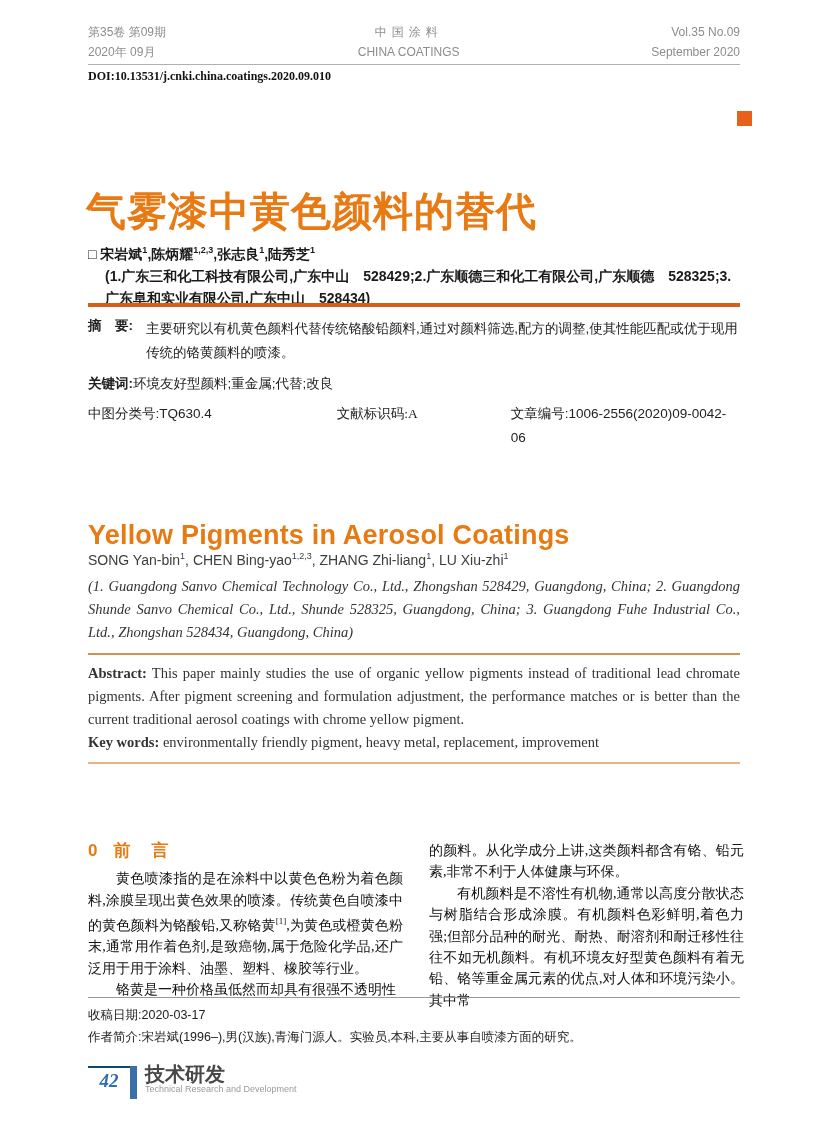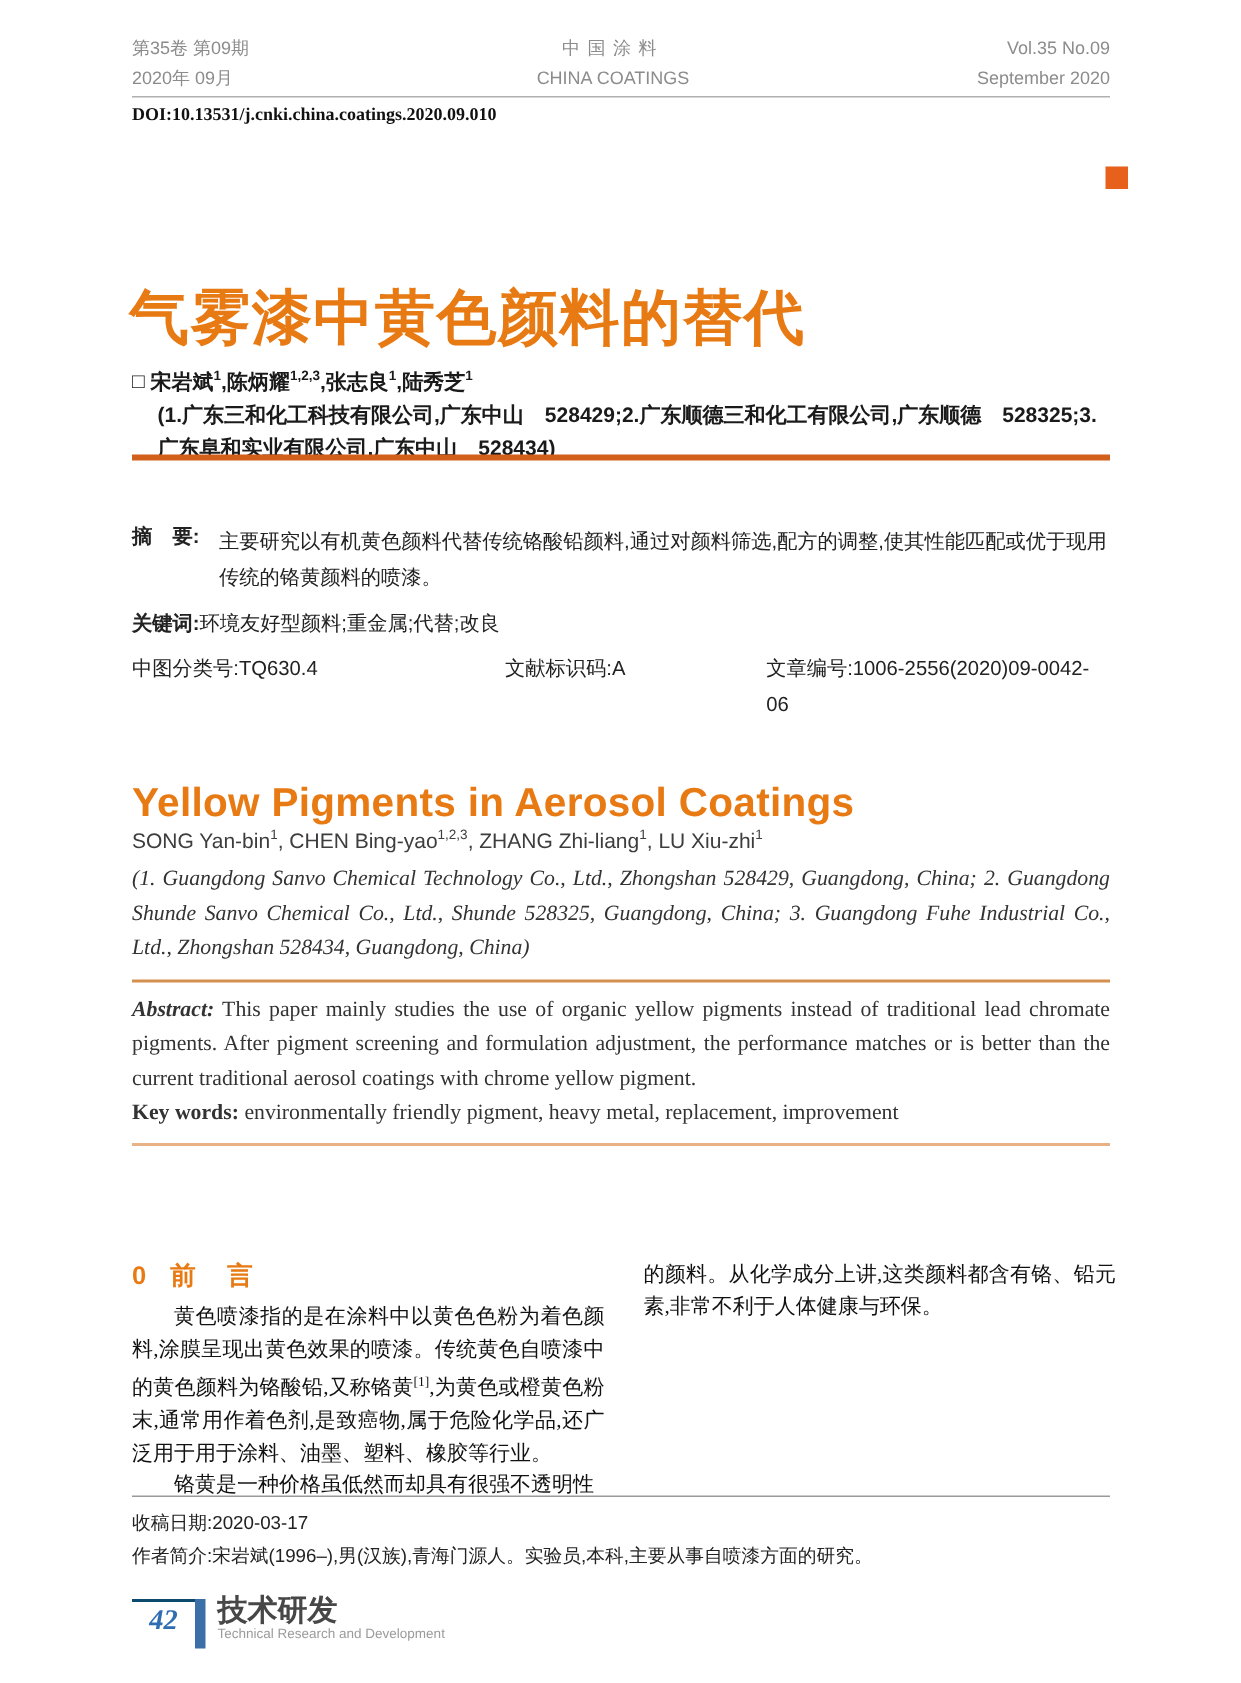--- a/index.html
+++ b/index.html
@@ -23,40 +23,40 @@
   .cn-title{position:absolute;left:86px;top:184px;font-size:40px;font-weight:900;color:#e87a14;
             letter-spacing:1px;text-align:center;}
   .cn-authors{position:absolute;left:88px;top:245px;font-size:14px;font-weight:bold;color:#1a1a1a;}
   .cn-authors sup{font-size:9px;}
   .cn-affil{position:absolute;left:105px;top:265px;width:640px;font-size:14px;font-weight:bold;
             color:#1a1a1a;line-height:22px;}
   .thick-rule{position:absolute;left:88px;top:303px;width:652px;height:4px;background:#d2601a;}
 
   
   .cn-meta{position:absolute;left:88px;top:317px;width:652px;font-size:13.5px;color:#222;}
-  .abs-row{display:flex;margin-top:32px;}
+  .abs-row{display:flex;}
   .abs-label{flex:0 0 58px;font-weight:600;}
   .abs-text{flex:1;line-height:24px;}
   .kw-row{margin-top:7px;line-height:24px;}
   .kw-label{font-weight:600;}
   .cls-row{margin-top:6px;line-height:24px;display:flex;justify-content:space-between;}
   .cls-row .cls1{width:250px;}
-  .cls-row .cls2{width:175px;}
+  .cls-row .cls2{width:175px;font-family:Liberation Serif, serif;}
 
   
   .en-block{position:absolute;left:88px;top:520px;width:652px;}
   .en-title{font-size:27px;font-weight:bold;color:#e87a14;letter-spacing:0.2px;}
   .en-authors{font-size:14px;color:#3d3d3d;}
   .en-authors sup{font-size:9px;}
   .en-affil{margin-top:7px;font-family:"Liberation Serif",serif;font-style:italic;font-size:14.5px;
             color:#333;line-height:23px;text-align:justify;}
   .en-rule-top{margin-top:9px;border-top:2px solid #d3904f;}
   .en-abstract{margin-top:7px;font-family:"Liberation Serif",serif;font-size:14.5px;color:#333;
                line-height:23px;text-align:justify;}
-  .en-abstract .lbl{font-weight:bold;font-style:italic;}
+  .en-abstract .lbl{font-weight:bold;}
   .en-keywords{font-family:"Liberation Serif",serif;font-size:14.5px;color:#333;line-height:23px;}
   .en-keywords .lbl{font-weight:bold;}
   .en-rule-bottom{margin-top:8px;border-top:2px solid #e9b285;}
 
   
   .body-cols{position:absolute;left:88px;top:840px;width:656px;display:flex;gap:26px;}
   .bcol{width:321px;font-family:"Liberation Serif",serif;font-size:14px;line-height:21.4px;
         color:#111;text-align:justify;}
   .sec-heading{font-family:"Liberation Sans",sans-serif;color:#e87a14;font-size:17px;
                font-weight:bold;margin-bottom:7px;letter-spacing:2px;}
@@ -148,20 +148,21 @@
   <div class="body-cols">
     <div class="bcol">
       <div class="sec-heading">
         <span class="num">0</span><span>前　言</span>
       </div>
       <p class="indent"><span>黄色喷漆指的是在涂料中以黄色色粉为着色颜料,涂膜呈现出黄色效果的喷漆。传统黄色自喷漆中的黄色颜料为铬酸铅,又称铬黄</span><sup>[1]</sup><span>,为黄色或橙黄色粉末,通常用作着色剂,是致癌物,属于危险化学品,还广泛用于用于涂料、油墨、塑料、橡胶等行业。</span></p>
       <p class="indent">铬黄是一种价格虽低然而却具有很强不透明性</p>
     </div>
     <div class="bcol">
       <p>的颜料。从化学成分上讲,这类颜料都含有铬、铅元素,非常不利于人体健康与环保。</p>
+      <p class="indent">有机颜料是不溶性有机物,通常以高度分散状态与树脂结合形成涂膜。有机颜料色彩鲜明,着色力强;但部分品种的耐光、耐热、耐溶剂和耐迁移性往往不如无机颜料。有机环境友好型黄色颜料有着无铅、铬等重金属元素的优点,对人体和环境污染小。其中常</p>
     </div>
   </div>
 
   <div class="foot-rule"></div>
   <div class="footnote">
     <div>收稿日期:2020-03-17</div>
     <div>作者简介:宋岩斌(1996–),男(汉族),青海门源人。实验员,本科,主要从事自喷漆方面的研究。</div>
   </div>
 
   <div class="pfooter">

